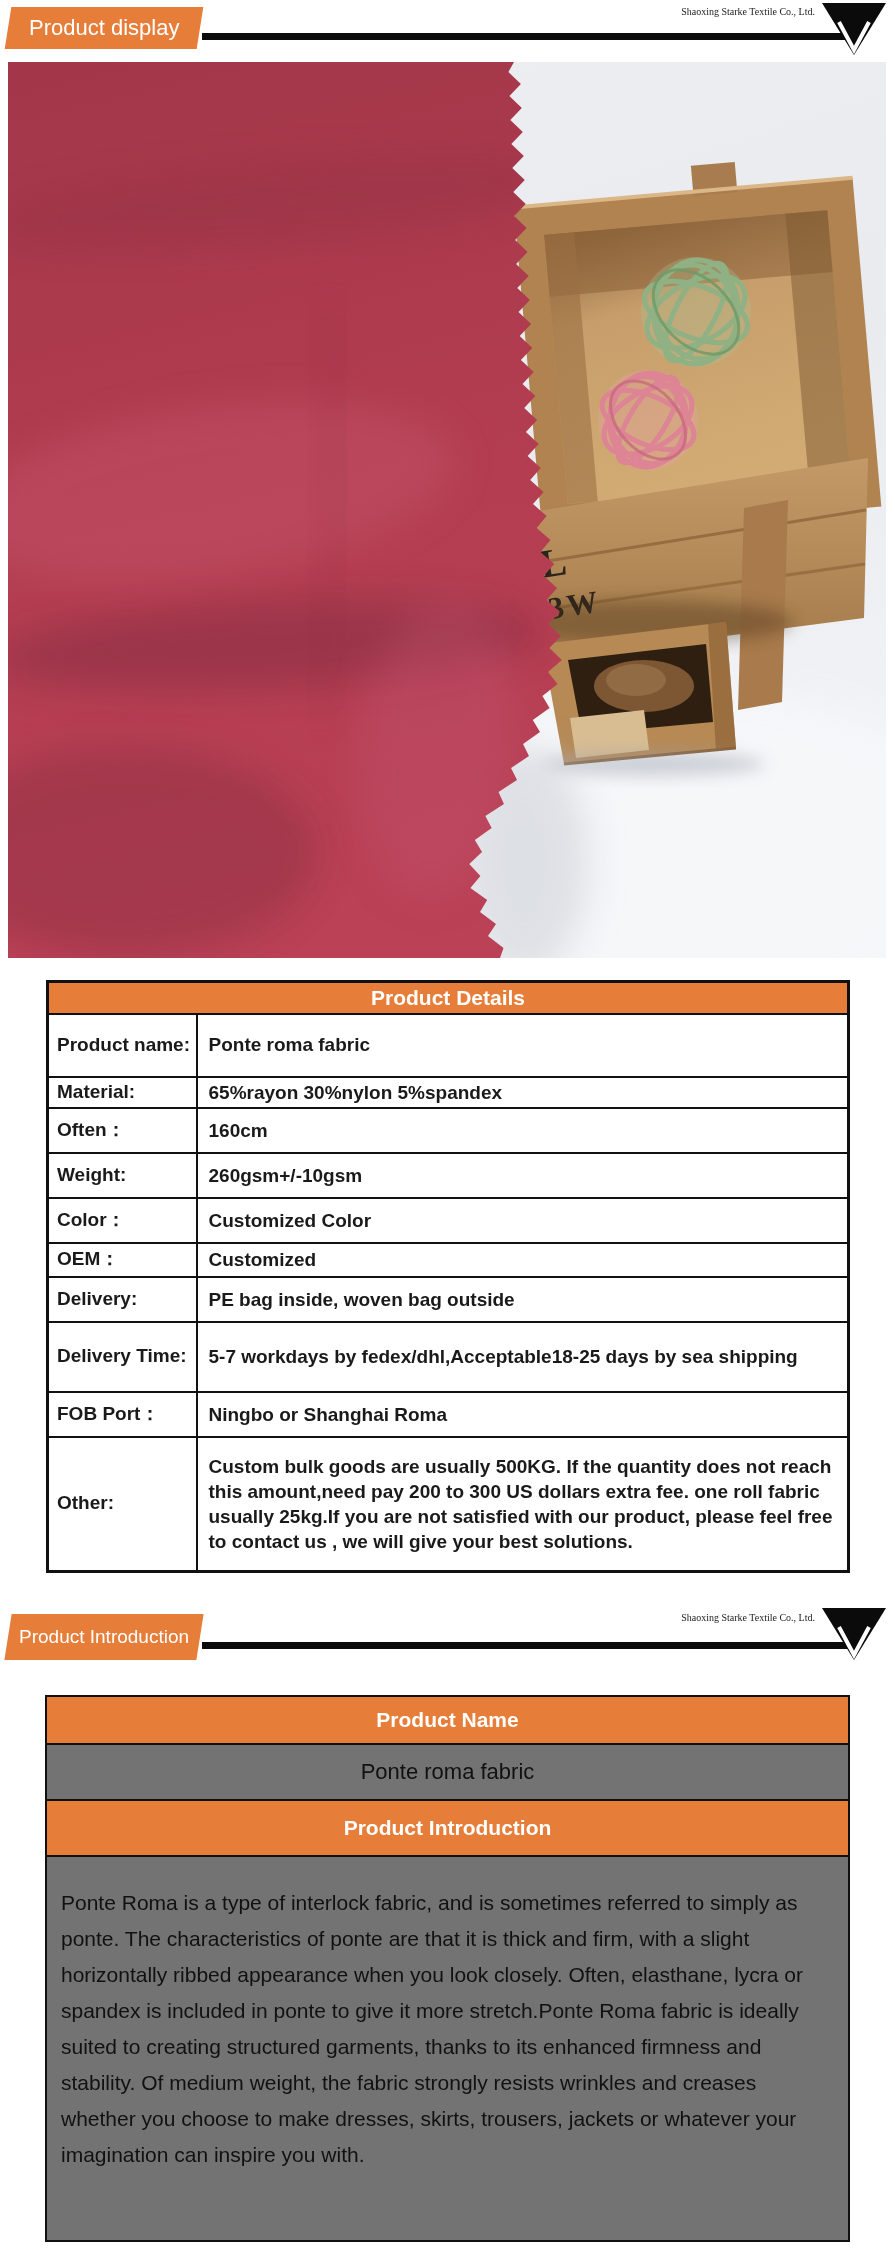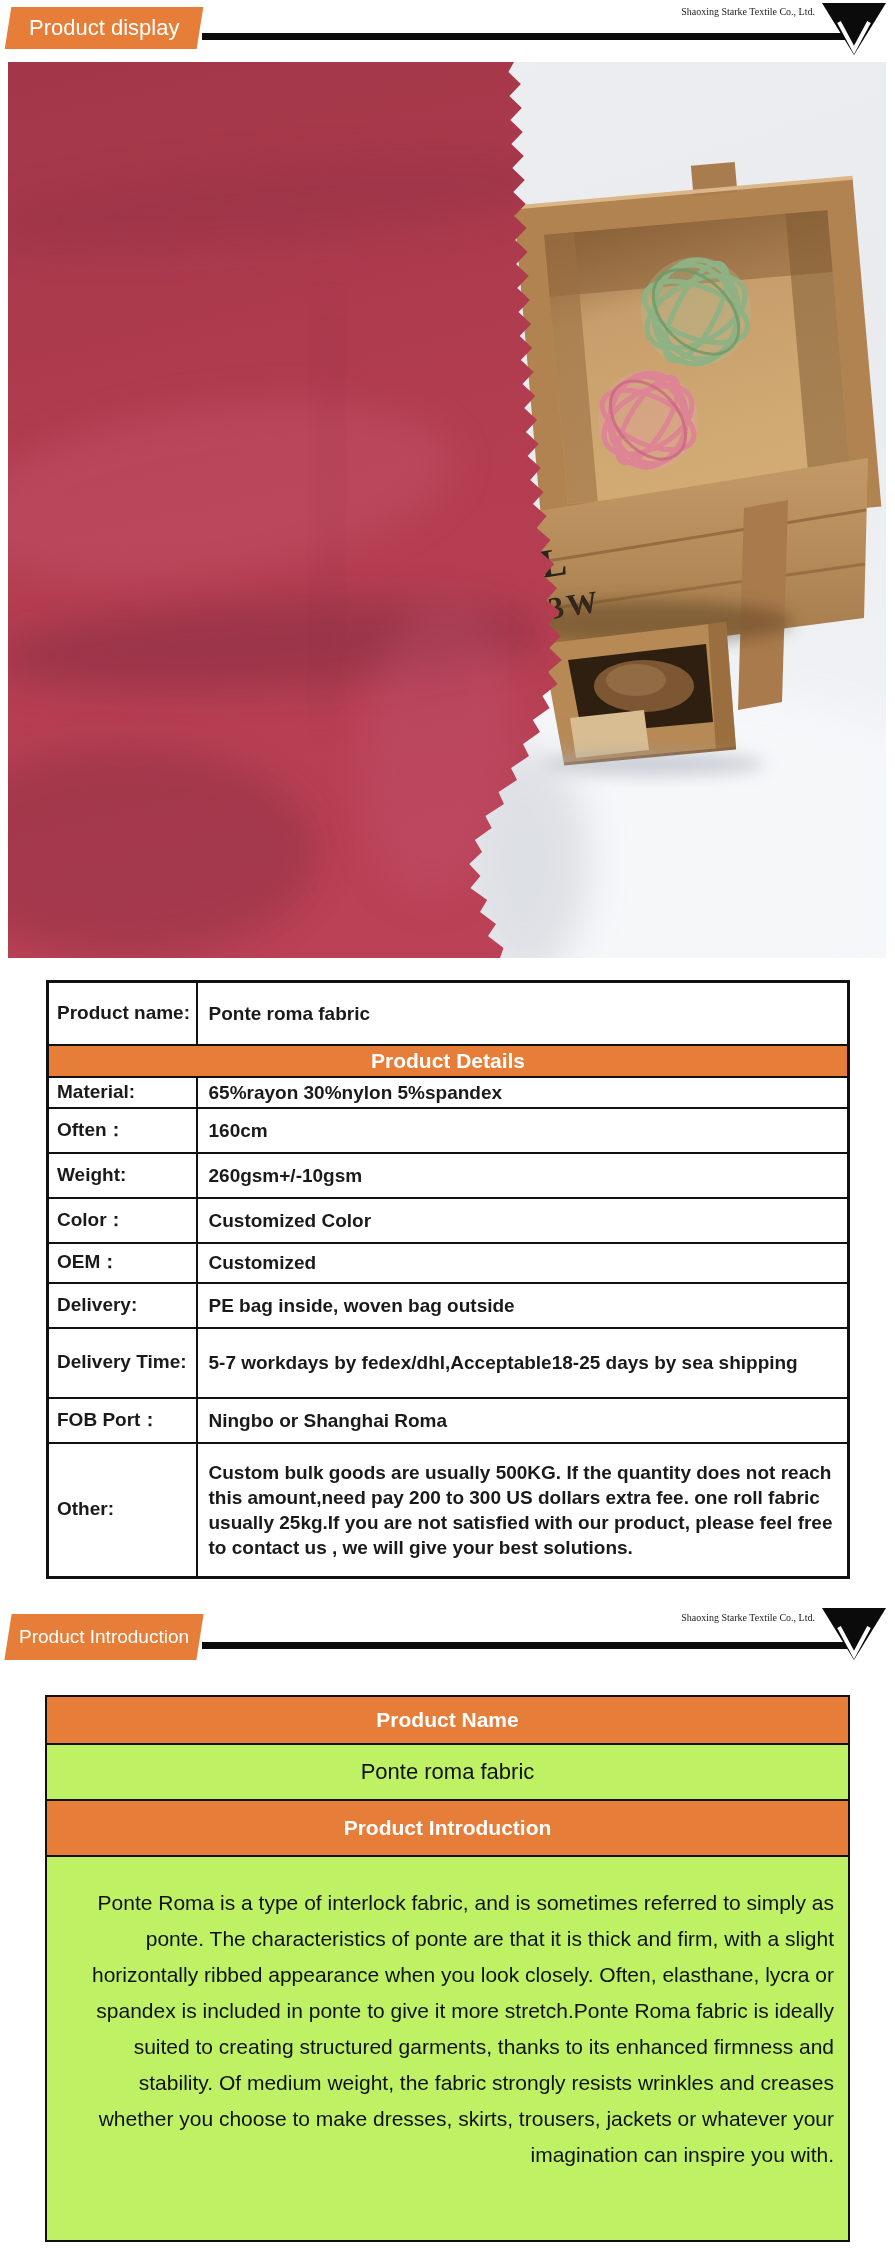--- a/index.html
+++ b/index.html
@@ -31,29 +31,29 @@
   .details-table{ border:3px solid #111; }
   .details-table th{ background:var(--accent); color:#fff; font-size:21px; height:32px;
     text-align:center; font-weight:bold; }
   .details-table td.cell-label{ width:149px; padding:2px 4px 2px 8px; font-size:19px;
     font-weight:bold; color:#1a1a1a; line-height:1.3; }
   .details-table td.cell-value{ padding:2px 10px 2px 11px; font-size:19px;
     font-weight:bold; color:#1a1a1a; line-height:1.32; }
 
   
   .intro-box{ position:absolute; left:45px; top:1695px; width:805px; height:547px;
-    border:2px solid #111; background:#bef264; }
+    border:2px solid #111; background:#737373; }
   .intro-box .bar-row{ background:var(--accent); color:#fff; font-weight:bold; font-size:21px;
     display:flex; align-items:center; justify-content:center; border-bottom:2px solid #111; }
   .row-name-title{ height:48px; }
   .row-name-value{ height:56px; display:flex; align-items:center; justify-content:center;
     font-size:22px; color:#111; border-bottom:2px solid #111; }
   .row-intro-title{ height:56px; }
   .row-intro-text{ padding:28px 14px 20px 14px; font-size:21px; line-height:36px;
-    text-align:right; color:#111; }
+    text-align:left; color:#111; }
 </style>
 </head>
 <body>
 
 <div class="page">
 
   <div class="banner-tag" style="top:7px;">
     <span class="tag-label tag-label--lg">Product display</span>
   </div>
   <div class="banner-bar" style="top:33px;"></div>
@@ -174,44 +174,44 @@
       </g>
     </svg>
   </div>
 
   <table class="details-table">
     <colgroup>
         <col style="width:149px">
         <col>
       </colgroup>
     <tbody>
-        <tr style="height:63px">
+        <tr>
+      <th colspan="2">Product Details</th>
+    </tr>
+    <tr style="height:63px">
       <td class="cell-label">Product name:</td>
       <td class="cell-value">Ponte roma fabric</td>
-    </tr>
-    <tr>
-      <th colspan="2">Product Details</th>
     </tr>
     <tr style="height:29px">
       <td class="cell-label">Material:</td>
       <td class="cell-value">65%rayon 30%nylon 5%spandex</td>
     </tr>
     <tr style="height:45px">
       <td class="cell-label">Often：</td>
       <td class="cell-value">160cm</td>
     </tr>
     <tr style="height:45px">
       <td class="cell-label">Weight:</td>
       <td class="cell-value">260gsm+/-10gsm</td>
     </tr>
     <tr style="height:45px">
       <td class="cell-label">Color：</td>
       <td class="cell-value">Customized Color</td>
     </tr>
-    <tr style="height:40px">
+    <tr style="height:34px">
       <td class="cell-label">OEM：</td>
       <td class="cell-value">Customized</td>
     </tr>
     <tr style="height:45px">
       <td class="cell-label">Delivery:</td>
       <td class="cell-value">PE bag inside, woven bag outside</td>
     </tr>
     <tr style="height:70px">
       <td class="cell-label">Delivery Time:</td>
       <td class="cell-value">5-7 workdays by fedex/dhl,Acceptable18-25 days by sea shipping</td>

